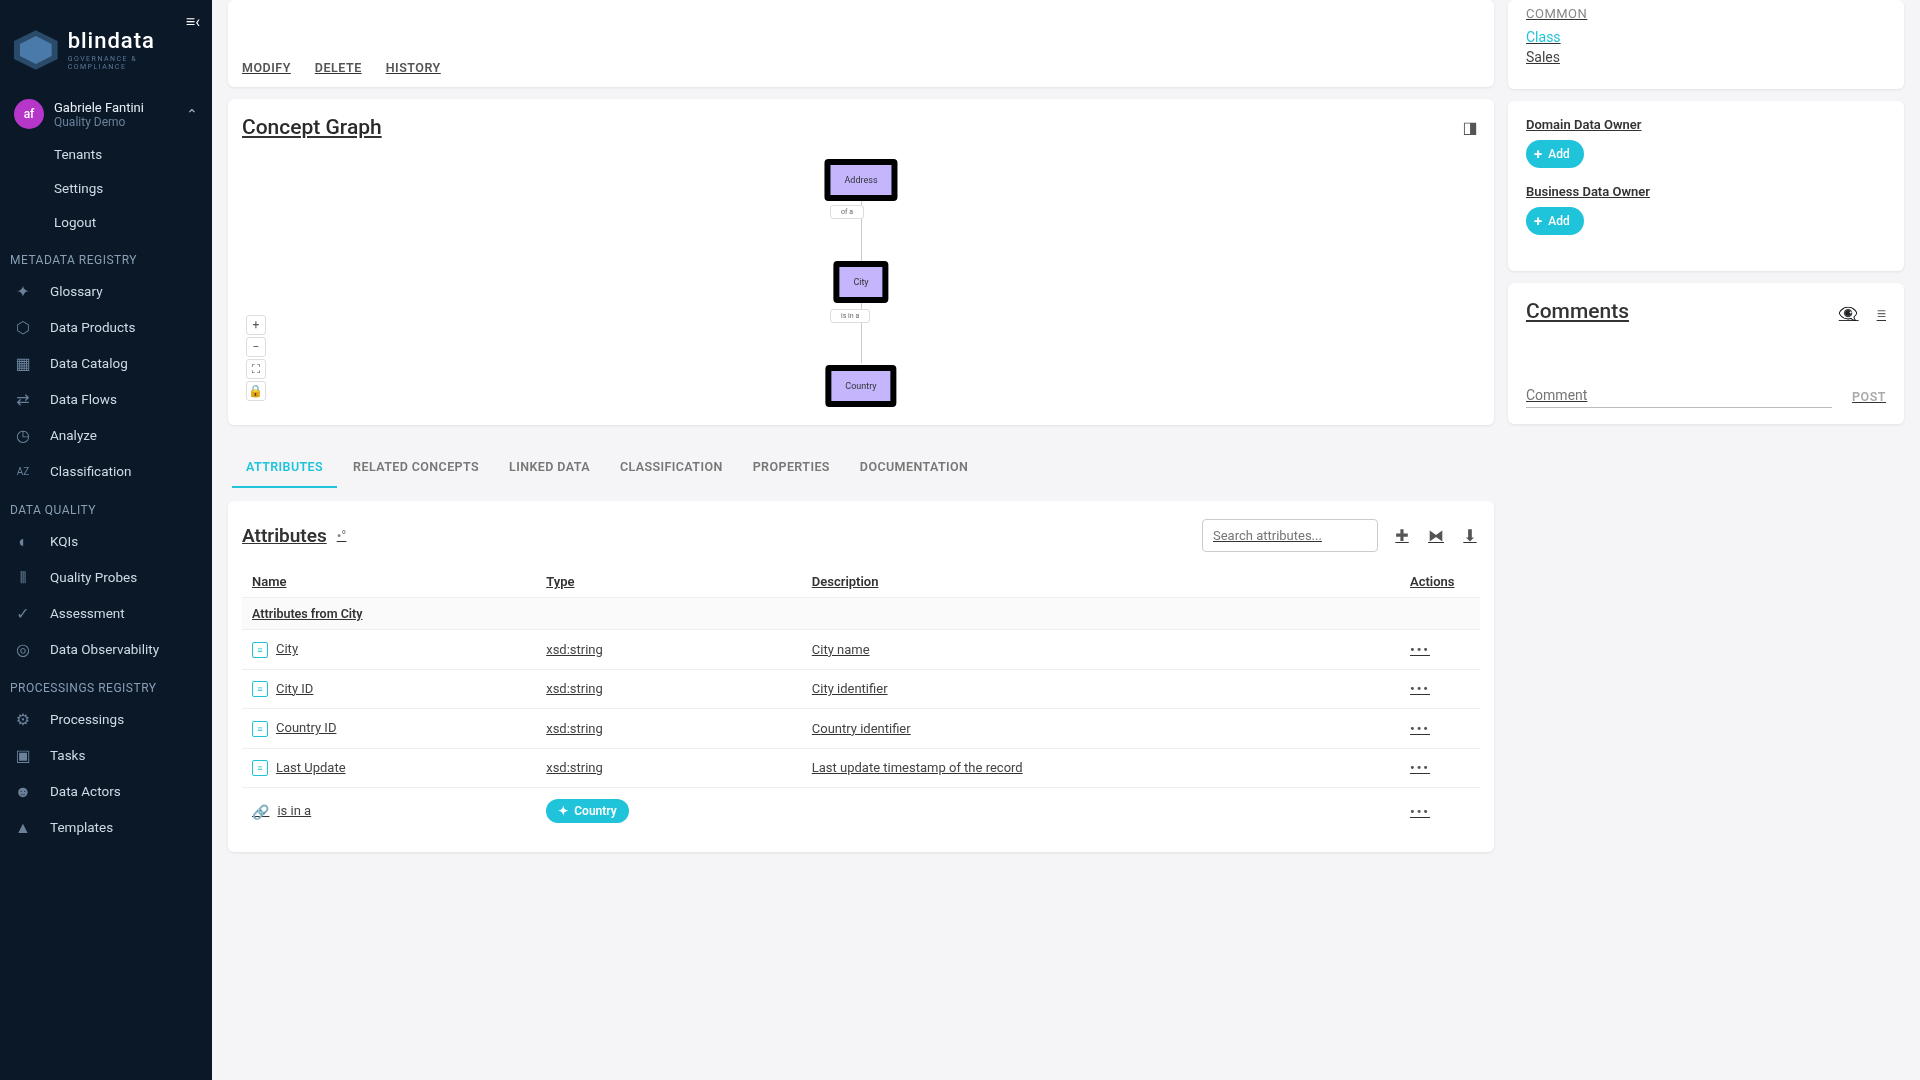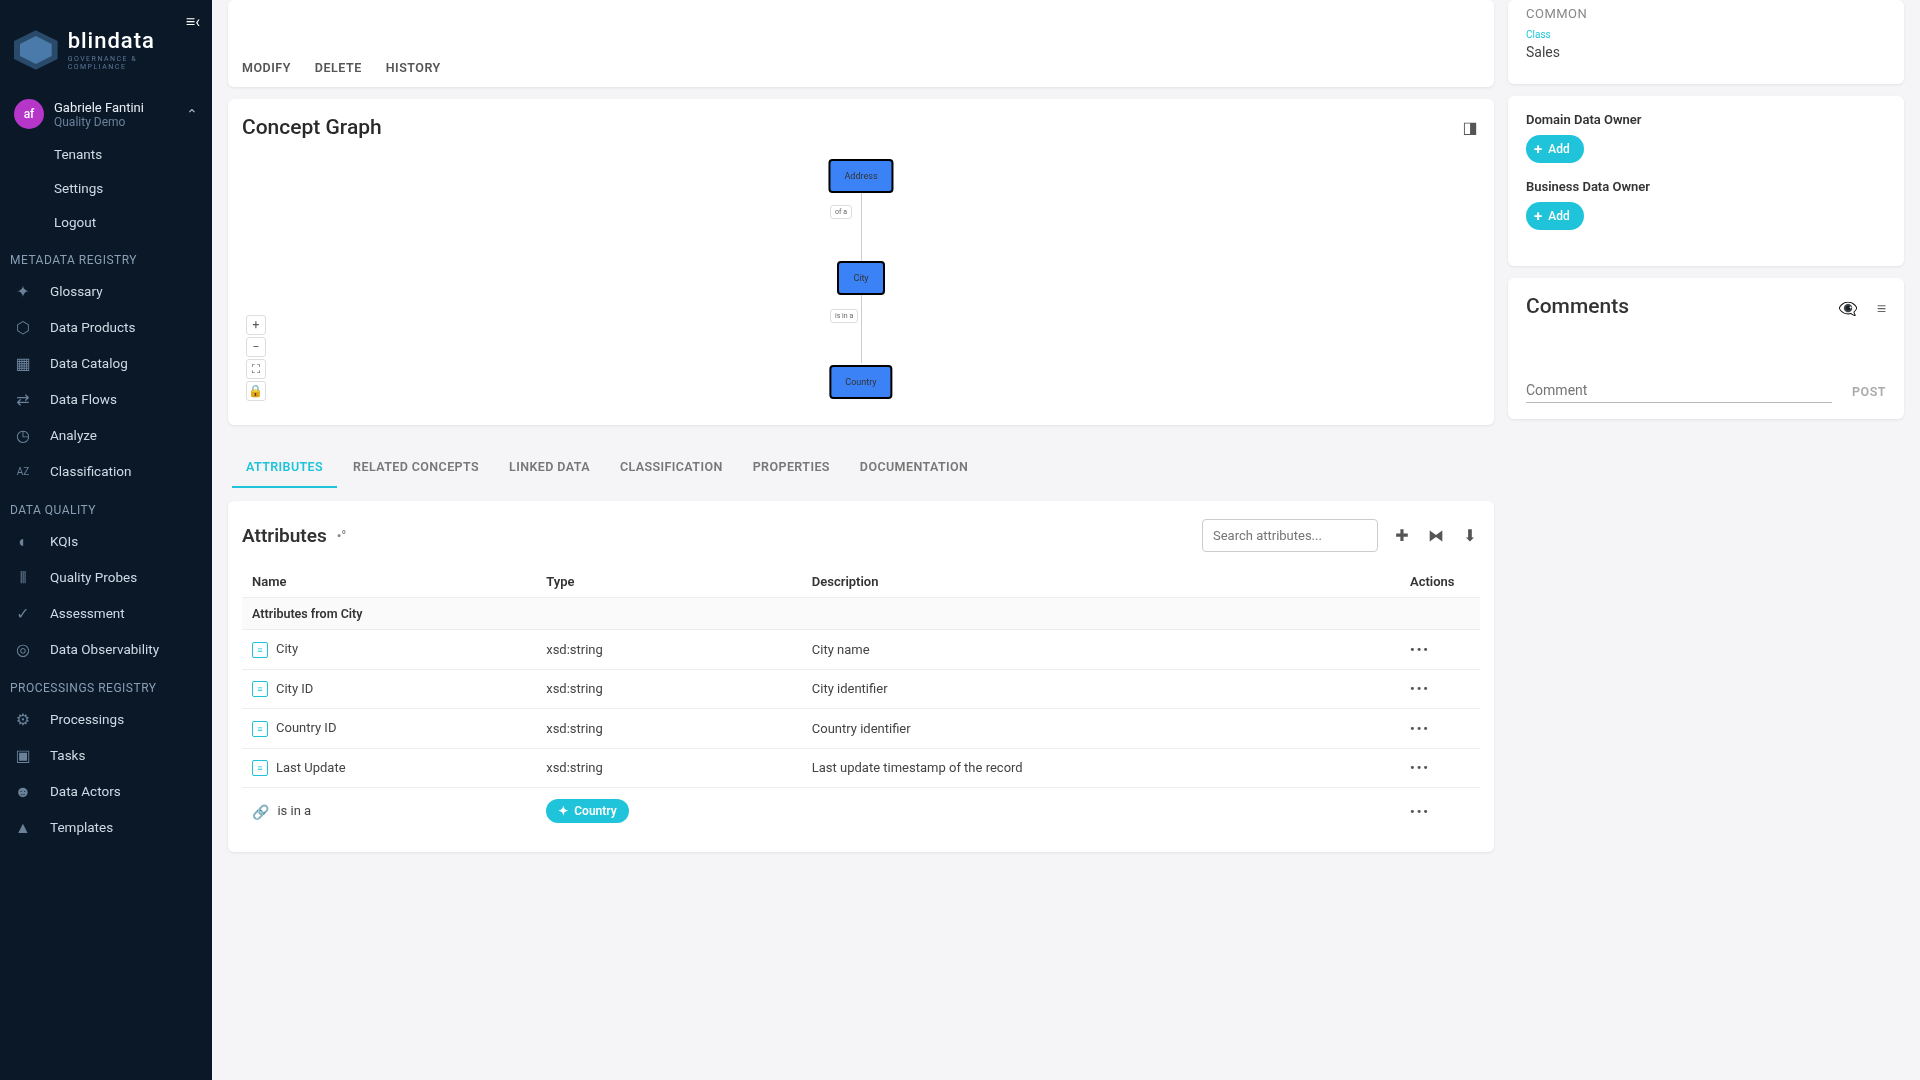--- a/index.html
+++ b/index.html
@@ -17,52 +17,52 @@
 .user-name { color: #e8eef4; font-size: 13px; }
 .user-tenant { color: #6a8199; font-size: 12px; }
 .expand-chevron { color: #a8b5c2; font-size: 14px; transform: rotate(180deg); }
 .nav-item { display: flex; align-items: center; padding: 9px 14px 9px 54px; font-size: 13.5px; color: #d0dae4; cursor: pointer; }
 .nav-item.with-icon { padding-left: 14px; gap: 18px; }
 .section-label { padding: 14px 10px 6px; font-size: 12px; color: #8a9fb5; letter-spacing: 0.5px; }
 .nav-icon { width: 18px; height: 18px; display: inline-flex; align-items: center; justify-content: center; color: #6a8199; font-size: 16px; flex-shrink: 0; }
 .main { flex: 1; padding: 0 16px 16px; overflow-y: auto; display: flex; gap: 14px; }
 .left-col { flex: 1; display: flex; flex-direction: column; gap: 12px; max-width: calc(100% - 410px); }
 .right-col { width: 396px; display: flex; flex-direction: column; gap: 12px; }
-.card { background: #fff; border-radius: 6px; box-shadow: 0 1px 3px rgba(0,0,0,0.08); }
+.card { background: #fff; border-radius: 6px; box-shadow: 0 1px 3px rgba(0,0,0,0.08); text-decoration: underline; }
 .top-card { padding: 0 0 0; }
 .action-row { display: flex; gap: 24px; padding: 60px 14px 12px; }
 .action-btn { background: none; border: none; color: #555; font-size: 12.5px; font-weight: 600; letter-spacing: 0.5px; cursor: pointer; text-align: center; }
 .graph-card { padding: 16px 14px; position: relative; }
 .card-title { font-size: 21px; font-weight: 500; color: #2a2a2a; display: flex; align-items: center; justify-content: space-between; }
 .graph-canvas { height: 260px; position: relative; margin-top: 10px; }
 .graph-controls { position: absolute; left: 4px; bottom: 8px; display: flex; flex-direction: column; gap: 2px; }
 .gctrl { width: 20px; height: 20px; background: #fff; border: 1px solid #ddd; border-radius: 3px; display: flex; align-items: center; justify-content: center; font-size: 12px; color: #555; cursor: pointer; }
-.node { position: absolute; background: #3b82f6; border: 2px solid #000000; border-radius: 4px; padding: 10px 14px; font-size: 9px; color: #333; text-align: center; min-width: 48px; }
-.rel-label { position: absolute; background: #fff; border: 1px solid #ddd; border-radius: 3px; font-size: 7px; padding: 2px 4px; color: #666; }
+.node { position: absolute; background: #c4b5fd; border: 6px solid #000000; border-radius: 4px; padding: 10px 14px; font-size: 9px; color: #333; text-align: center; min-width: 48px; }
+.rel-label { position: absolute; background: #fff; border: 1px solid #ddd; border-radius: 3px; font-size: 7px; padding: 2px 10px; color: #666; }
 .graph-line { position: absolute; width: 1px; background: #ccc; }
 .tabs { display: flex; gap: 2px; margin-top: 10px; border-bottom: 1px solid transparent; padding: 0 4px; }
 .tab { padding: 12px 14px; font-size: 12.5px; font-weight: 600; color: #777; letter-spacing: 0.4px; cursor: pointer; border-bottom: 2px solid transparent; }
 .tab.active { color: #1fc4da; border-bottom-color: #1fc4da; }
 .attr-card { padding: 18px 14px; }
 .attr-header { display: flex; align-items: center; justify-content: space-between; margin-bottom: 14px; }
 .attr-title { font-size: 19px; font-weight: 600; display: flex; align-items: center; gap: 10px; }
 .attr-actions { display: flex; align-items: center; gap: 14px; }
 .search-box { border: 1px solid #ccc; border-radius: 4px; padding: 8px 10px; font-size: 13px; width: 176px; color: #0f766e; }
 .icon-btn { width: 20px; height: 20px; color: #555; cursor: pointer; display: flex; align-items: center; justify-content: center; font-size: 16px; }
 table { width: 100%; border-collapse: collapse; }
 th { text-align: left; font-size: 13px; font-weight: 600; color: #333; padding: 8px 10px; }
 .group-row td { font-size: 12.5px; font-weight: 600; color: #333; padding: 8px 10px; background: #fafafa; }
 td { padding: 11px 10px; font-size: 13px; color: #444; border-top: 1px solid #eee; }
 .row-icon { width: 16px; height: 16px; display: inline-flex; align-items: center; justify-content: center; color: #1fc4da; margin-right: 8px; vertical-align: middle; border: 1.5px solid #1fc4da; border-radius: 2px; font-size: 9px; }
 .link-icon { color: #666; margin-right: 8px; vertical-align: middle; font-size: 14px; }
 .chip { display: inline-flex; align-items: center; gap: 6px; background: #1fc4da; color: #fff; border-radius: 16px; padding: 5px 12px; font-size: 12px; font-weight: 600; }
 .dots { cursor: pointer; color: #555; letter-spacing: 2px; font-weight: bold; }
 .common-card { padding: 6px 18px 24px; }
 .common-label { font-size: 13px; color: #888; letter-spacing: 0.5px; margin-bottom: 8px; }
-.class-link { color: #1fc4da; font-size: 10px; margin-bottom: 4px; cursor: pointer; }
+.class-link { color: #1fc4da; font-size: 14px; margin-bottom: 4px; cursor: pointer; }
 .sales-text { color: #444; font-size: 14px; }
 .resp-card { padding: 16px 18px 20px; }
 .resp-title { font-size: 21px; font-weight: 500; margin-bottom: 18px; }
 .resp-role { font-size: 13px; font-weight: 600; color: #333; margin-bottom: 8px; }
 .add-chip { display: inline-flex; align-items: center; gap: 6px; background: #1fc4da; color: #fff; border-radius: 16px; padding: 5px 14px 5px 8px; font-size: 12px; font-weight: 500; cursor: pointer; margin-bottom: 16px; }
 .add-plus { font-size: 15px; font-weight: bold; }
 .comments-card { padding: 16px 18px; }
 .comments-header { display: flex; align-items: flex-end; justify-content: space-between; margin-bottom: 60px; }
 .comments-title { font-size: 21px; font-weight: 500; }
 .comments-icons { display: flex; gap: 18px; color: #666; }

